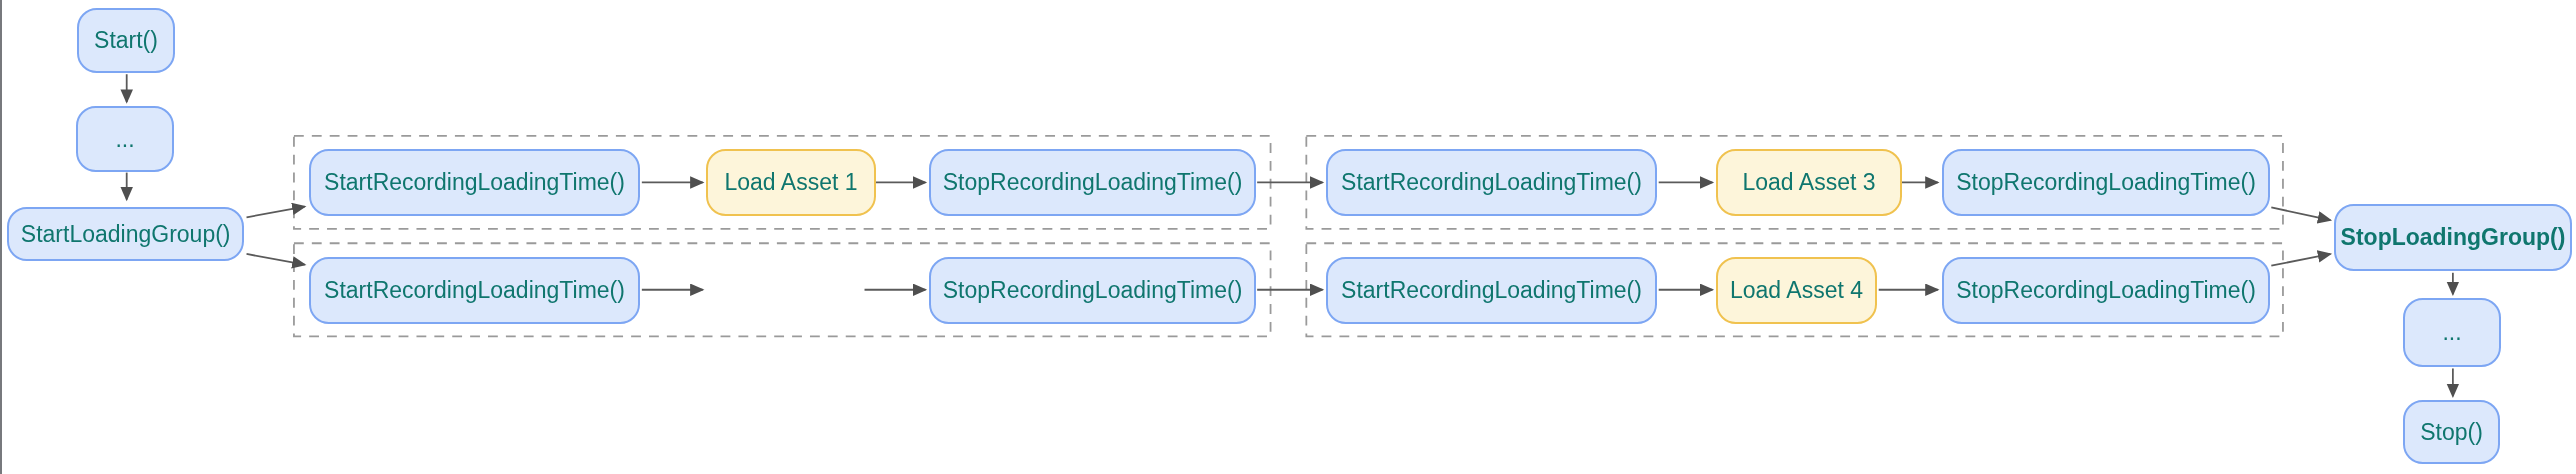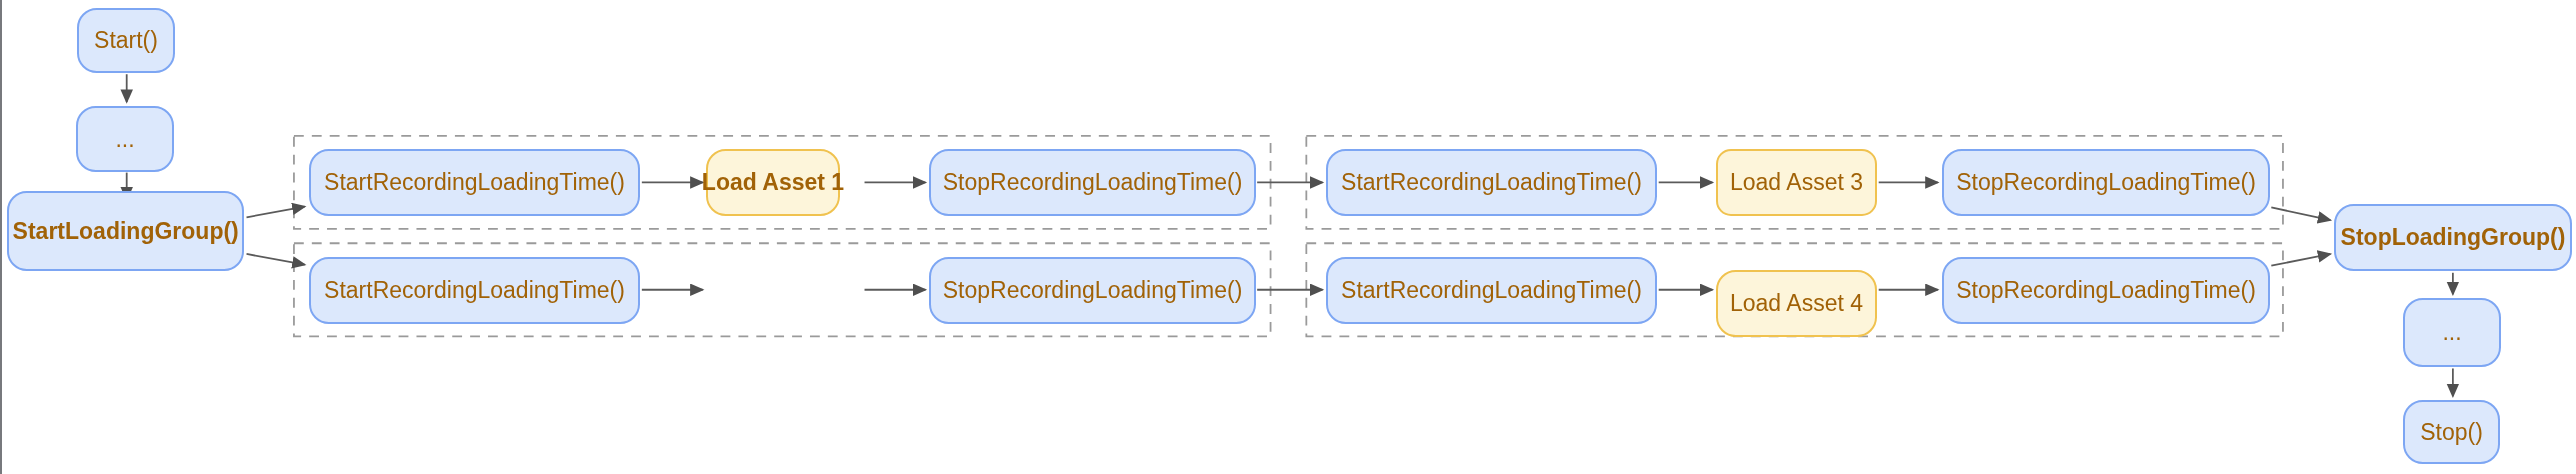--- a/index.html
+++ b/index.html
@@ -22,21 +22,21 @@
   }
   .node {
     position: absolute;
     box-sizing: border-box;
     display: flex;
     align-items: center;
     justify-content: center;
     background: #dce8fc;
     border: 2.2px solid #7da6f3;
     border-radius: 19.7px;
-    color: #a16207;
+    color: #0f766e;
     font-size: 23px;
     white-space: nowrap;
     text-align: center;
   }
   .node.asset {
     background: #fdf5da;
     border-color: #f0c24f;
   }
   .edge {
     stroke: #5a5a5a;
@@ -98,35 +98,35 @@
 
     <line class="edge" x1="2539" y1="232" x2="2605" y2="246" marker-end="url(#arrow)"></line>
     <line class="edge" x1="2539" y1="297" x2="2605" y2="284" marker-end="url(#arrow)"></line>
 
     <line class="edge" x1="2742" y1="305" x2="2742" y2="329" marker-end="url(#arrow)"></line>
     <line class="edge" x1="2742" y1="412" x2="2742" y2="443" marker-end="url(#arrow)"></line>
   </svg>
 
   <div class="node" style="left:77px;  top:8px;   width:98px; height:65px;">Start()</div>
   <div class="node" style="left:76px;  top:106px; width:98px; height:66px;">...</div>
-  <div class="node" style="left:7.2px;   top:191px; width:237px; height:80px;font-weight:bold;">StartLoadingGroup()</div>
+  <div class="node" style="left:7.2px;   top:207px; width:237px; height:54px;">StartLoadingGroup()</div>
 
   <div class="node" style="left:309px;  top:149px; width:331px; height:67px;">StartRecordingLoadingTime()</div>
-  <div class="node asset" style="left:706px;  top:149px; width:134px; height:67px;font-weight:bold;">Load Asset 1</div>
+  <div class="node asset" style="left:706px;  top:149px; width:170px; height:67px;">Load Asset 1</div>
   <div class="node" style="left:929px; top:149px; width:327px; height:67px;">StopRecordingLoadingTime()</div>
 
   <div class="node" style="left:309px;  top:257px; width:331px; height:67px;">StartRecordingLoadingTime()</div>
   <div class="node" style="left:929px; top:257px; width:327px; height:67px;">StopRecordingLoadingTime()</div>
 
   <div class="node" style="left:1326px; top:149px; width:331px; height:67px;">StartRecordingLoadingTime()</div>
-  <div class="node asset" style="left:1716px; top:149px; width:161px; height:67px;border-radius:15px;">Load Asset 3</div>
+  <div class="node asset" style="left:1716px; top:149px; width:186px; height:67px;">Load Asset 3</div>
   <div class="node" style="left:1942px; top:149px; width:328px; height:67px;">StopRecordingLoadingTime()</div>
 
   <div class="node" style="left:1326px; top:257px; width:331px; height:67px;">StartRecordingLoadingTime()</div>
-  <div class="node asset" style="left:1716px; top:270px; width:161px; height:67px;">Load Asset 4</div>
+  <div class="node asset" style="left:1716px; top:257px; width:161px; height:67px;">Load Asset 4</div>
   <div class="node" style="left:1942px; top:257px; width:328px; height:67px;">StopRecordingLoadingTime()</div>
 
   <div class="node" style="left:2334px; top:204px; width:238px; height:67px;font-weight:bold;">StopLoadingGroup()</div>
   <div class="node" style="left:2403px; top:298px; width:98px; height:69px;">...</div>
   <div class="node" style="left:2403px; top:400px; width:97px; height:64px;">Stop()</div>
 
   <div class="edge-screen-line"></div>
 
 </div>
 

